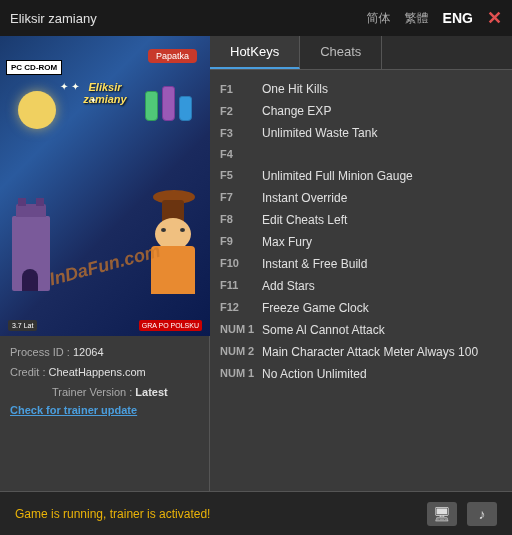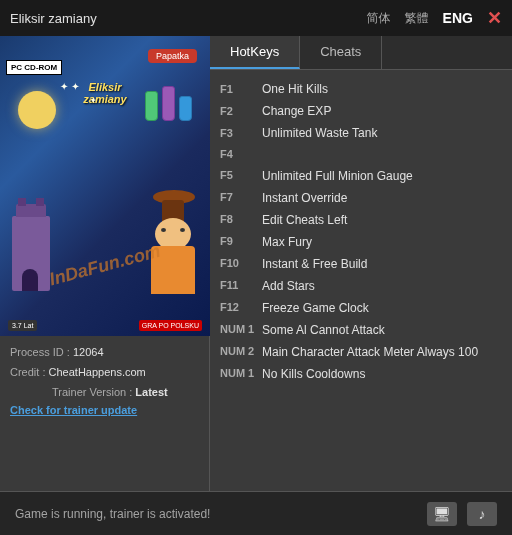--- a/index.html
+++ b/index.html
@@ -238,21 +238,21 @@
     .bottom-bar {
       height: 44px;
       background: #252525;
       display: flex;
       align-items: center;
       justify-content: space-between;
       padding: 0 15px;
       border-top: 1px solid #555;
     }
     .status-text {
-      color: #a3a3a3;
+      color: #eab308;
       font-size: 12px;
     }
     .bottom-icons {
       display: flex;
       gap: 10px;
       align-items: center;
     }
     .bottom-icon {
       width: 30px;
       height: 24px;
@@ -407,21 +407,21 @@
         <div class="hotkey-row">
           <span class="hotkey-key">NUM 1</span>
           <span class="hotkey-desc">Some Al Cannot Attack</span>
         </div>
         <div class="hotkey-row">
           <span class="hotkey-key">NUM 2</span>
           <span class="hotkey-desc">Main Character Attack Meter Always 100</span>
         </div>
         <div class="hotkey-row">
           <span class="hotkey-key">NUM 1</span>
-          <span class="hotkey-desc">No Kills Cooldowns</span>
+          <span class="hotkey-desc">No Action Unlimited</span>
         </div>
       </div>
 
   </div>
 </div>
 
 <div class="bottom-bar">
   <span class="status-text">Game is running, trainer is activated!</span>
   <div class="bottom-icons">
     <div class="bottom-icon">

